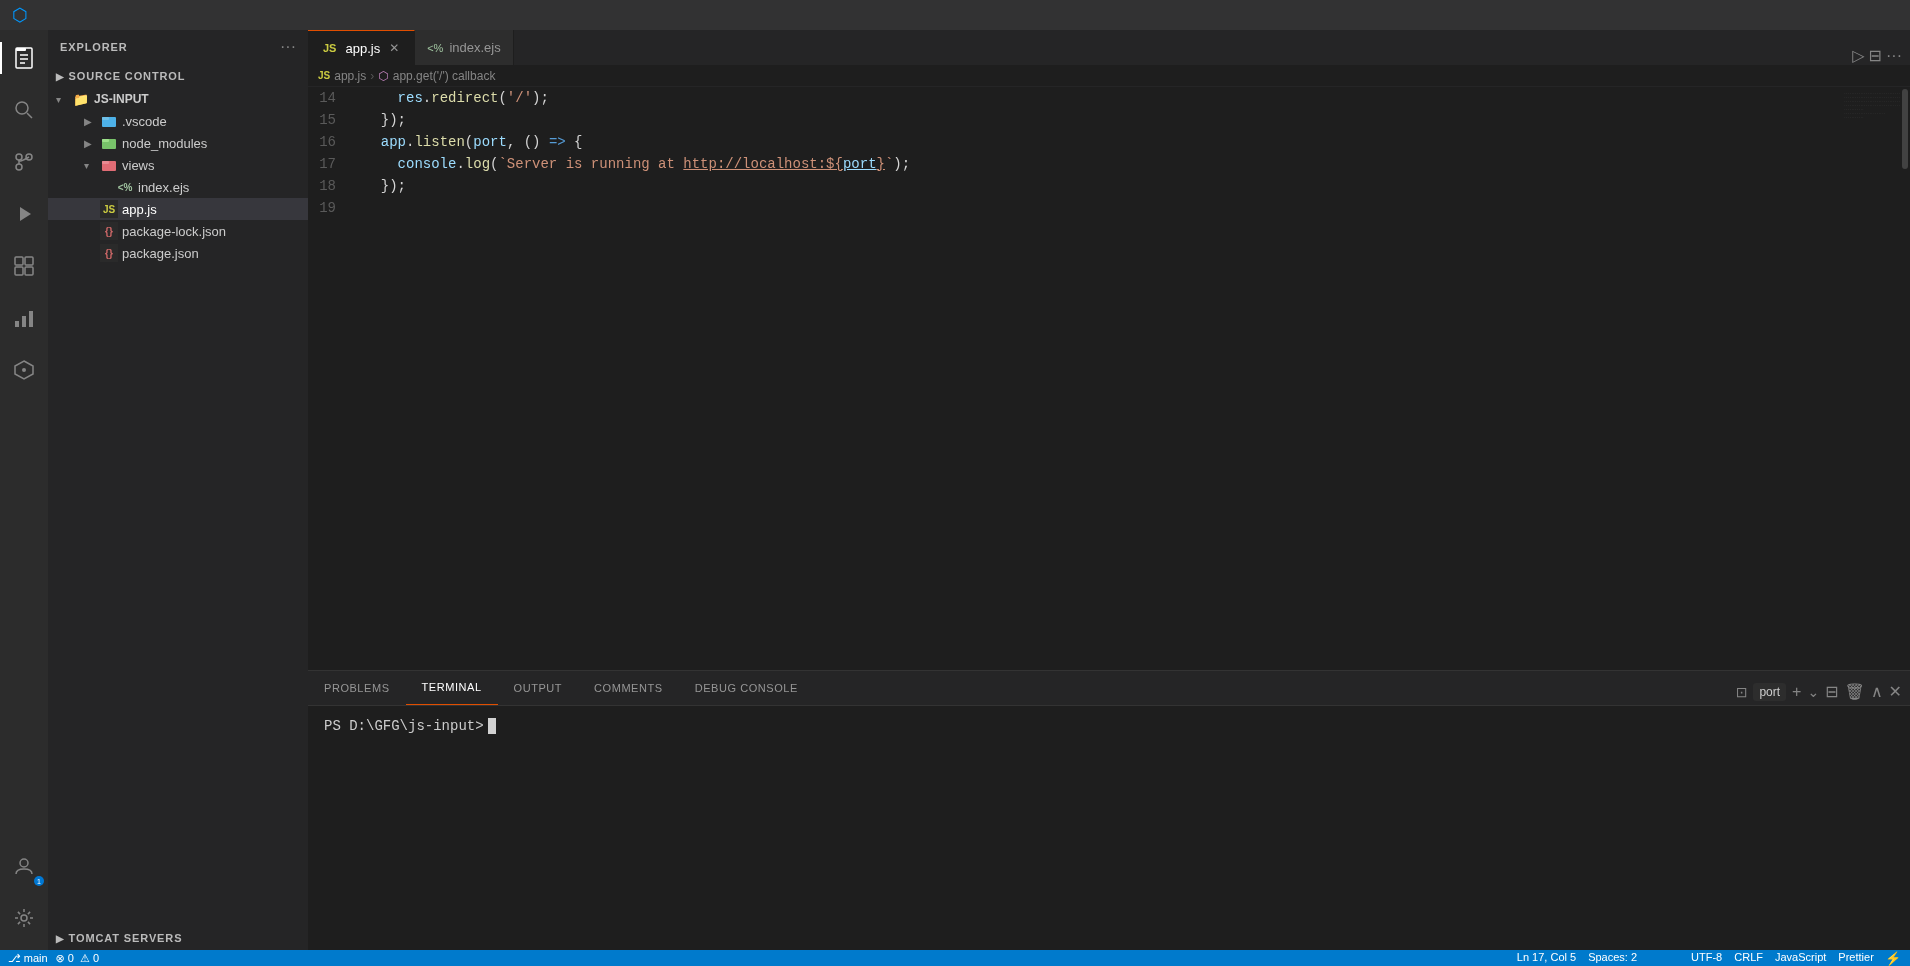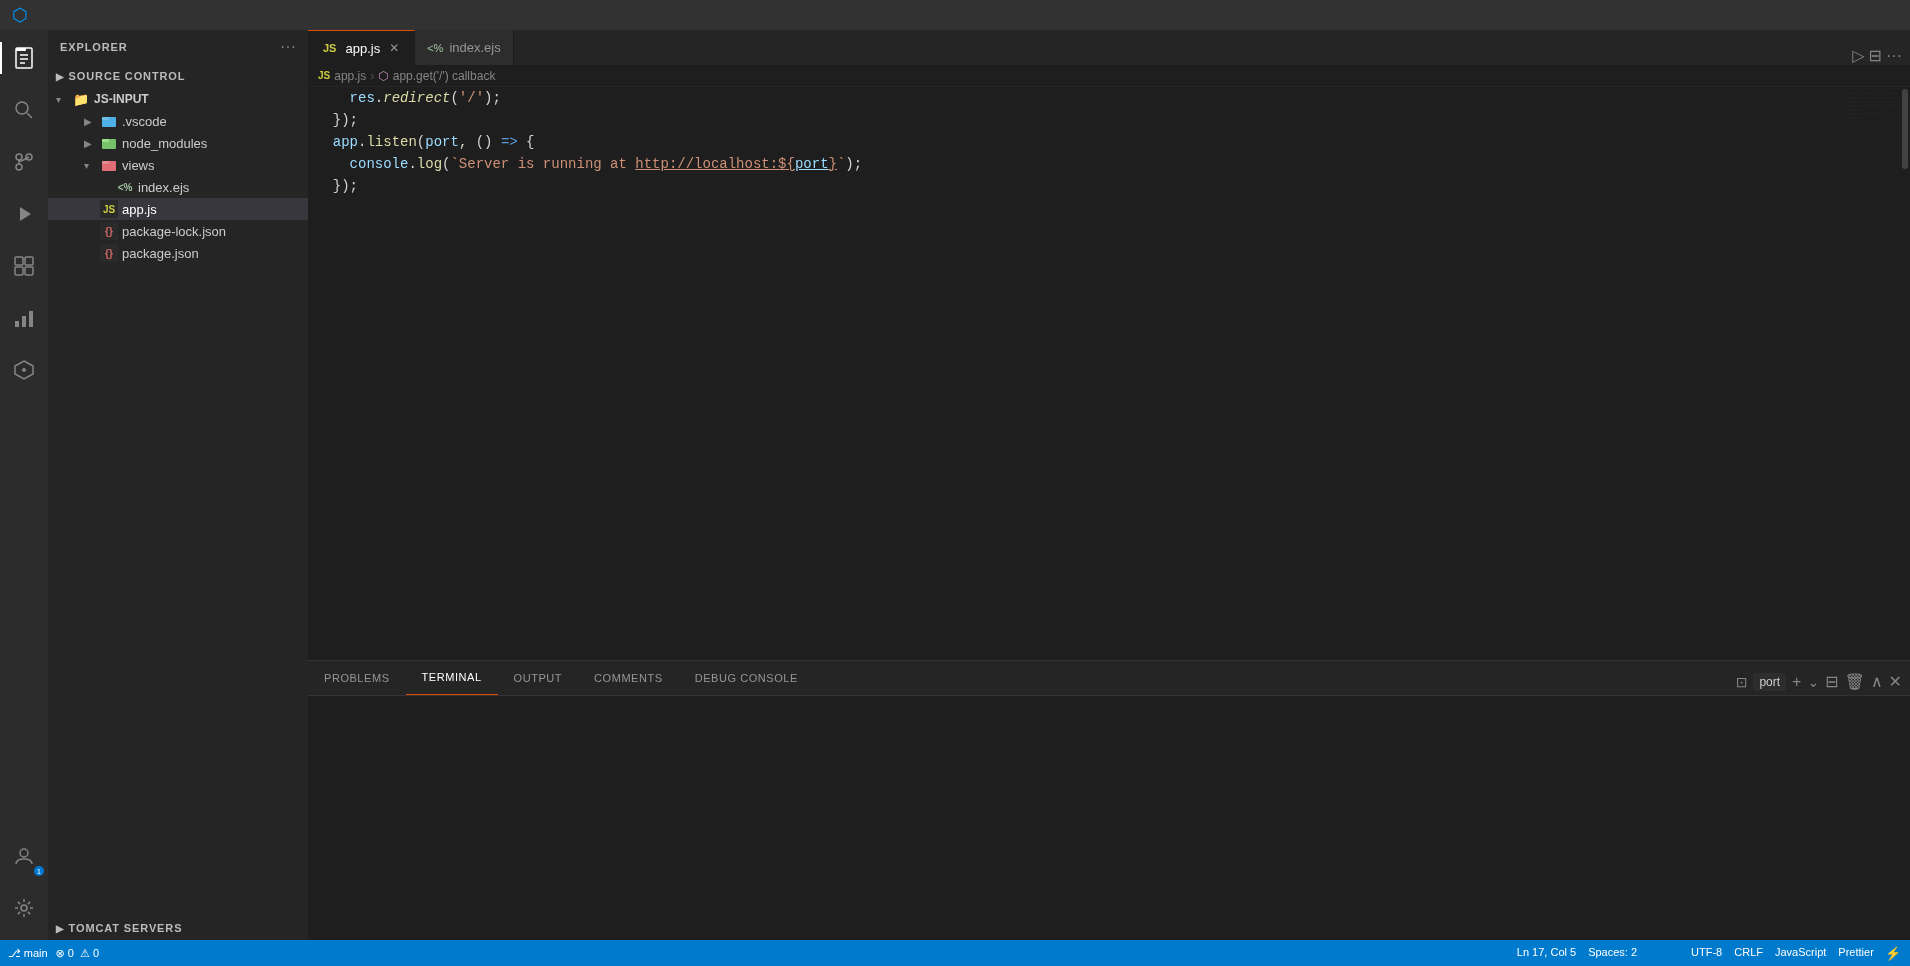--- a/index.html
+++ b/index.html
@@ -365,21 +365,21 @@
       width: 8px;
       height: 16px;
       background: #fff;
       opacity: 0.8;
       animation: blink 1s step-end infinite;
     }
     @keyframes blink { 50% { opacity: 0; } }
 
     
     .status-bar {
-      height: 26px;
+      height: 16px;
       background: #007acc;
       display: flex;
       align-items: center;
       padding: 0 8px;
       font-size: 11px;
       color: #fff;
       flex-shrink: 0;
       gap: 8px;
     }
     .status-right {
@@ -579,25 +579,33 @@
         <span style="cursor:pointer;">app.js</span>
         <span class="breadcrumb-sep">›</span>
         <span style="color:#c586c0; font-size:12px;">⬡</span>
         <span style="cursor:pointer;">app.get('/') callback</span>
       </div>
 
       <div style="display:flex; flex-direction:column; flex:1; overflow:hidden;">
 
         <div class="code-editor">
 
+          <div class="line-numbers">
+            <div>14</div>
+            <div>15</div>
+            <div>16</div>
+            <div>17</div>
+            <div>18</div>
+            <div>19</div>
+          </div>
 
           <div class="code-content">
 
             <div class="code-line">
-              <span style="color:#d4d4d4;">    </span><span style="color:#9cdcfe;">res</span><span style="color:#d4d4d4;">.</span><span style="color:#dcdcaa;font-style:italic;">redirect</span><span style="color:#d4d4d4;">(</span><span style="color:#ce9178;">'/'</span><span style="color:#d4d4d4;">);</span>
+              <span style="color:#d4d4d4;">    </span><span style="color:#9cdcfe;">res</span><span style="color:#d4d4d4;">.</span><span style="color:#dcdcaa;">redirect</span><span style="color:#d4d4d4;">(</span><span style="color:#ce9178;">'/'</span><span style="color:#d4d4d4;">);</span>
             </div>
 
             <div class="code-line">
               <span style="color:#d4d4d4;">  });</span>
             </div>
 
             <div class="code-line">
               <span style="color:#d4d4d4;">  </span><span style="color:#9cdcfe;">app</span><span style="color:#d4d4d4;">.</span><span style="color:#dcdcaa;">listen</span><span style="color:#d4d4d4;">(</span><span style="color:#9cdcfe;">port</span><span style="color:#d4d4d4;">, () </span><span style="color:#569cd6;">=&gt;</span><span style="color:#d4d4d4;"> {</span>
             </div>
 
@@ -655,20 +663,26 @@
               <span class="node-label">port</span>
               <span style="cursor:pointer; font-size:16px; color:#858585;">+</span>
               <span style="cursor:pointer; font-size:14px; color:#858585;">⌄</span>
               <span style="cursor:pointer; font-size:16px; color:#858585;">⊟</span>
               <span style="cursor:pointer; font-size:16px; color:#858585;">🗑</span>
               <span style="cursor:pointer; font-size:16px; color:#858585;">∧</span>
               <span style="cursor:pointer; font-size:16px; color:#858585;">✕</span>
             </div>
           </div>
 
+          <div class="panel-content">
+            <div class="terminal-prompt">
+              <span>PS D:\GFG\js-input&gt; </span>
+              <span class="cursor-block"></span>
+            </div>
+          </div>
         </div>
       </div>
     </div>
   </div>
 
   <div class="status-bar">
     <span style="cursor:pointer;">⎇ main</span>
     <span style="cursor:pointer;text-align:right;">⊗ 0 &nbsp;⚠ 0</span>
     <div class="status-right">
       <span style="cursor:pointer;">Ln 17, Col 5</span>

